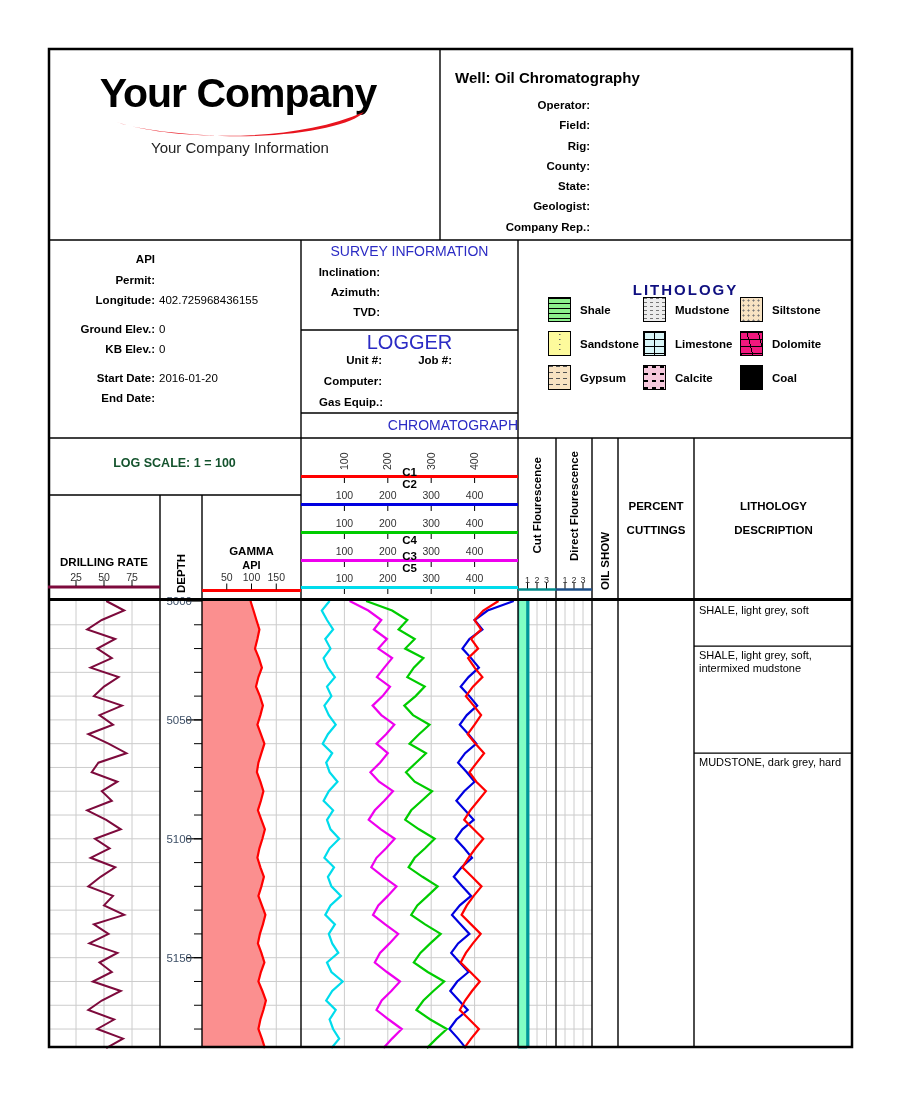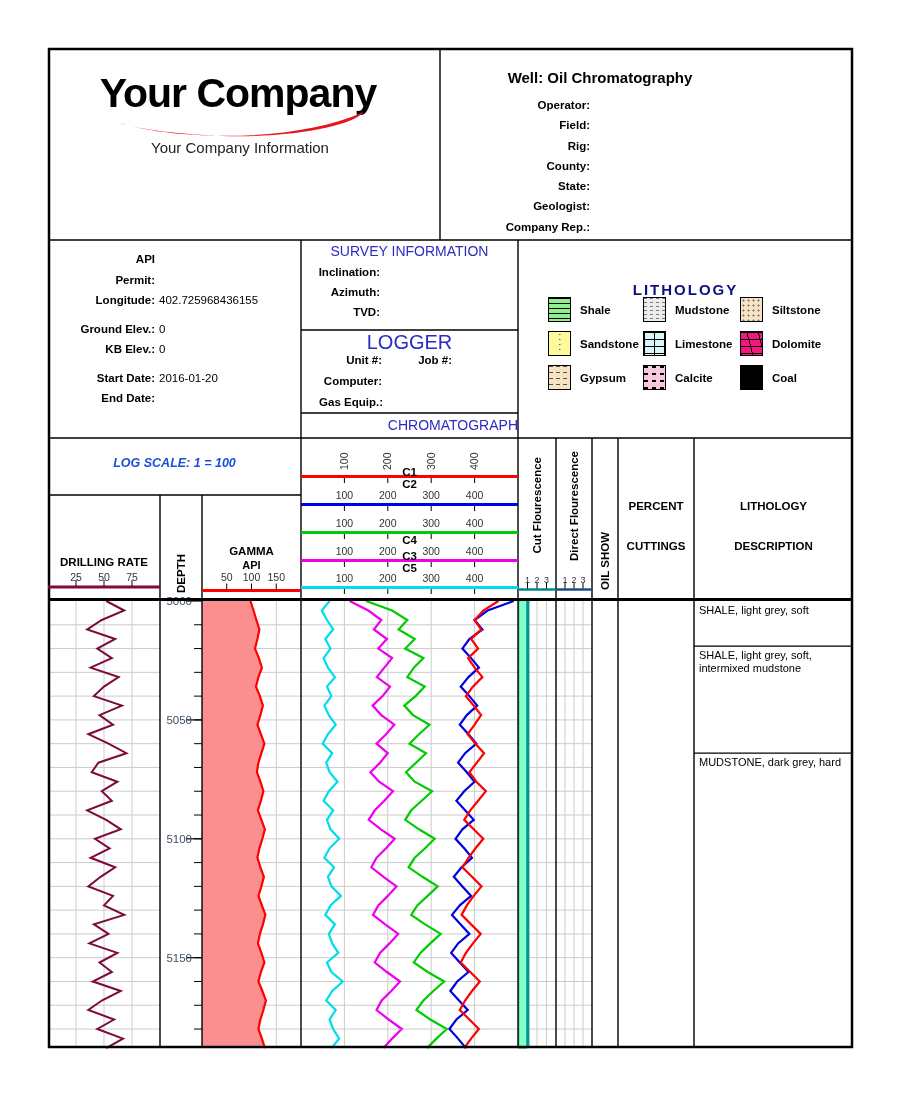--- a/index.html
+++ b/index.html
@@ -2,21 +2,21 @@
 <html><head>
 <meta charset="utf-8">
 <style>
   html,body{margin:0;padding:0;background:#fff;}
   .sheet{position:relative;width:900px;height:1100px;background:#fff;overflow:hidden;
          font-family:"Liberation Sans",sans-serif;color:#000;}
   .sheet>div, .sheet>svg{position:absolute;}
   
   #company-name{left:58px;top:70px;width:360px;text-align:center;font-size:41px;font-weight:bold;letter-spacing:-1px;}
   #company-info{left:80px;top:139px;width:320px;text-align:center;font-size:15px;color:#222;}
-  #well-title{left:455px;top:69px;width:290px;text-align:center;font-weight:bold;font-size:15px;}
+  #well-title{left:455px;top:69px;width:290px;font-weight:bold;font-size:15px;}
   #well-fields{left:440px;top:95px;width:150px;}
   .wf-row{text-align:right;font-weight:bold;font-size:11.5px;line-height:20.3px;}
   
   #api-rows{left:48px;top:249px;width:253px;}
   .api-row{display:flex;line-height:20.5px;font-size:11.5px;}
   .api-row.gap{margin-top:8px;}
   .api-label{width:107px;text-align:right;font-weight:bold;}
   .api-value{margin-left:4px;}
   
   #survey-cell{left:301px;top:240px;width:217px;height:90px;}
@@ -35,32 +35,32 @@
   .p-shale{background-color:#8DF08D;background-image:repeating-linear-gradient(180deg,#000 0,#000 1px,transparent 1px,transparent 5px);}
   .p-mudstone{background-color:#EDEDED;background-image:repeating-linear-gradient(90deg,rgba(237,237,237,0) 0 3px,#EDEDED 3px 6px),repeating-linear-gradient(180deg,#777 0,#777 1px,transparent 1px,transparent 4px);}
   .p-siltstone{background-color:#F7E2C2;background-image:radial-gradient(#777 0.8px,transparent 1.3px);background-size:5px 5px;}
   .p-sandstone{background-color:#FDFA9C;background-image:repeating-linear-gradient(180deg,#666 0 1.5px,transparent 1.5px 5px);background-size:1.5px 80%;background-position:50% 2px;background-repeat:no-repeat;}
   .p-limestone{background-color:#D9F6F8;background-image:repeating-linear-gradient(180deg,#000 0 1px,transparent 1px 7px),repeating-linear-gradient(90deg,#000 0 1px,transparent 1px 10px);}
   .p-dolomite{background-color:#F2187E;background-image:repeating-linear-gradient(180deg,#000 0 1px,transparent 1px 7px),repeating-linear-gradient(75deg,#000 0 1px,transparent 1px 11px);}
   .p-gypsum{background-color:#F7E2C2;background-image:repeating-linear-gradient(90deg,rgba(247,226,194,0) 0 4px,#F7E2C2 4px 7px),repeating-linear-gradient(180deg,#555 0 1.2px,transparent 1.2px 6px);}
   .p-calcite{background-color:#F6C8DC;background-image:repeating-linear-gradient(90deg,rgba(246,200,220,0) 0 4px,#F6C8DC 4px 8px),repeating-linear-gradient(180deg,#000 0 2.5px,transparent 2.5px 7px);}
   .p-coal{background-color:#000;}
   
-  #log-scale{left:48px;top:456px;width:253px;text-align:center;color:#1d4ed8;font-weight:bold;font-size:12.5px;font-style:italic;}
+  #log-scale{left:48px;top:456px;width:253px;text-align:center;color:#14532d;font-weight:bold;font-size:12.5px;}
   #h-drilling{left:48px;top:556px;width:112px;text-align:center;font-weight:bold;font-size:11.5px;}
   #h-gamma{left:202px;top:545px;width:99px;text-align:center;font-weight:bold;font-size:11.5px;}
   #h-api{left:202px;top:559px;width:99px;text-align:center;font-weight:bold;font-size:11px;}
   #h-depth{left:160px;top:495px;width:42px;height:100px;display:flex;align-items:flex-end;justify-content:center;padding-bottom:2px;box-sizing:border-box;}
   .vtext{writing-mode:vertical-rl;transform:rotate(180deg);font-weight:bold;font-size:11.5px;white-space:nowrap;}
   #h-cut{left:518px;top:438px;width:38px;height:135px;display:flex;align-items:center;justify-content:center;}
   #h-direct{left:556px;top:438px;width:36px;height:135px;display:flex;align-items:center;justify-content:center;}
   #h-oil{left:592px;top:438px;width:26px;height:156px;display:flex;align-items:flex-end;justify-content:center;padding-bottom:4px;box-sizing:border-box;}
   #h-pc{left:618px;top:500px;width:76px;text-align:center;font-weight:bold;font-size:11.5px;}
   #h-desc{left:694px;top:500px;width:159px;text-align:center;font-weight:bold;font-size:11.5px;}
-  .g25{margin-top:28px;}
+  .g25{margin-top:12px;}
   .cs-label{position:absolute;left:301px;width:217px;text-align:center;font-weight:bold;font-size:11.5px;}
   
   #desc-zones{left:694px;top:598px;width:159px;height:450px;overflow:hidden;padding-left:17px;}
   .zone-text{position:absolute;left:5px;width:148px;font-size:11px;line-height:1.2;}
 </style>
 </head>
 <body>
 
 <div class="sheet" id="sheet">
     <svg width="900" height="1100" style="position: absolute; left: 0px; top: 0px;">

